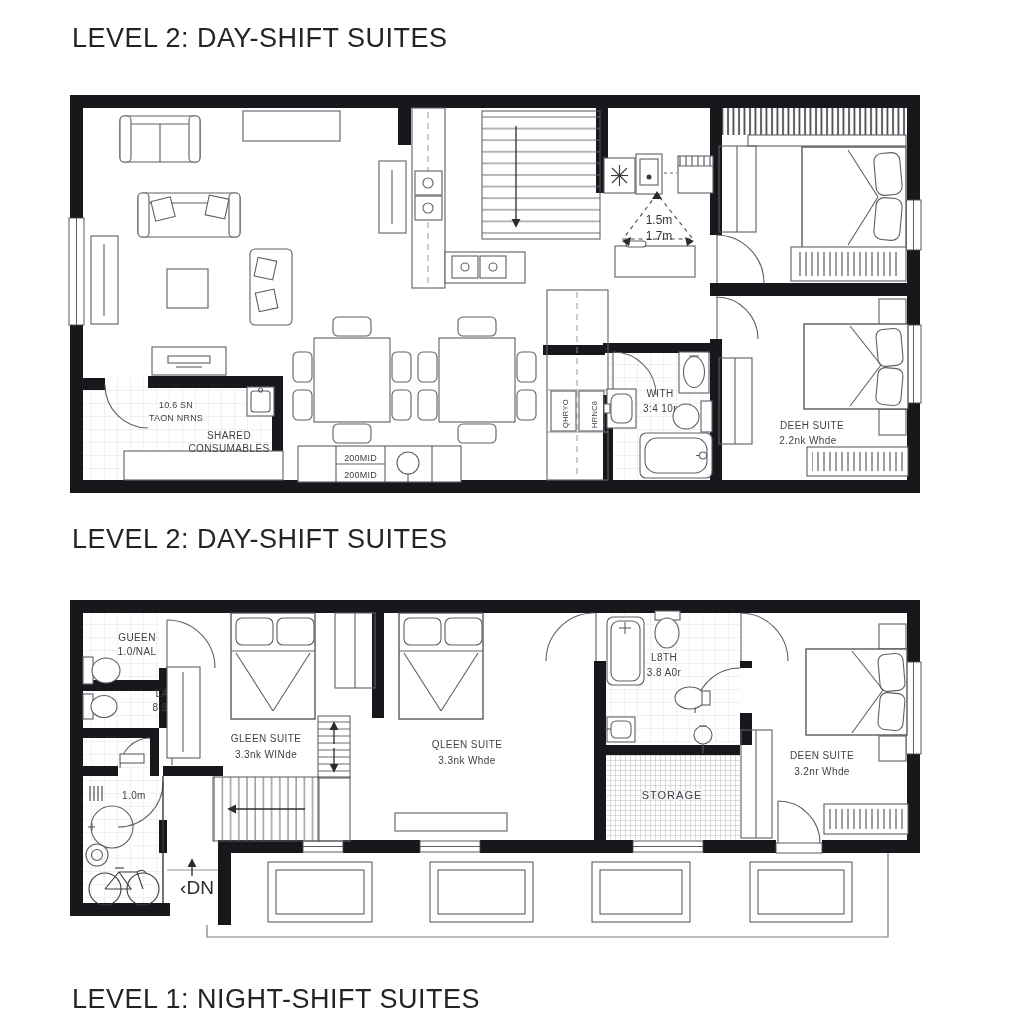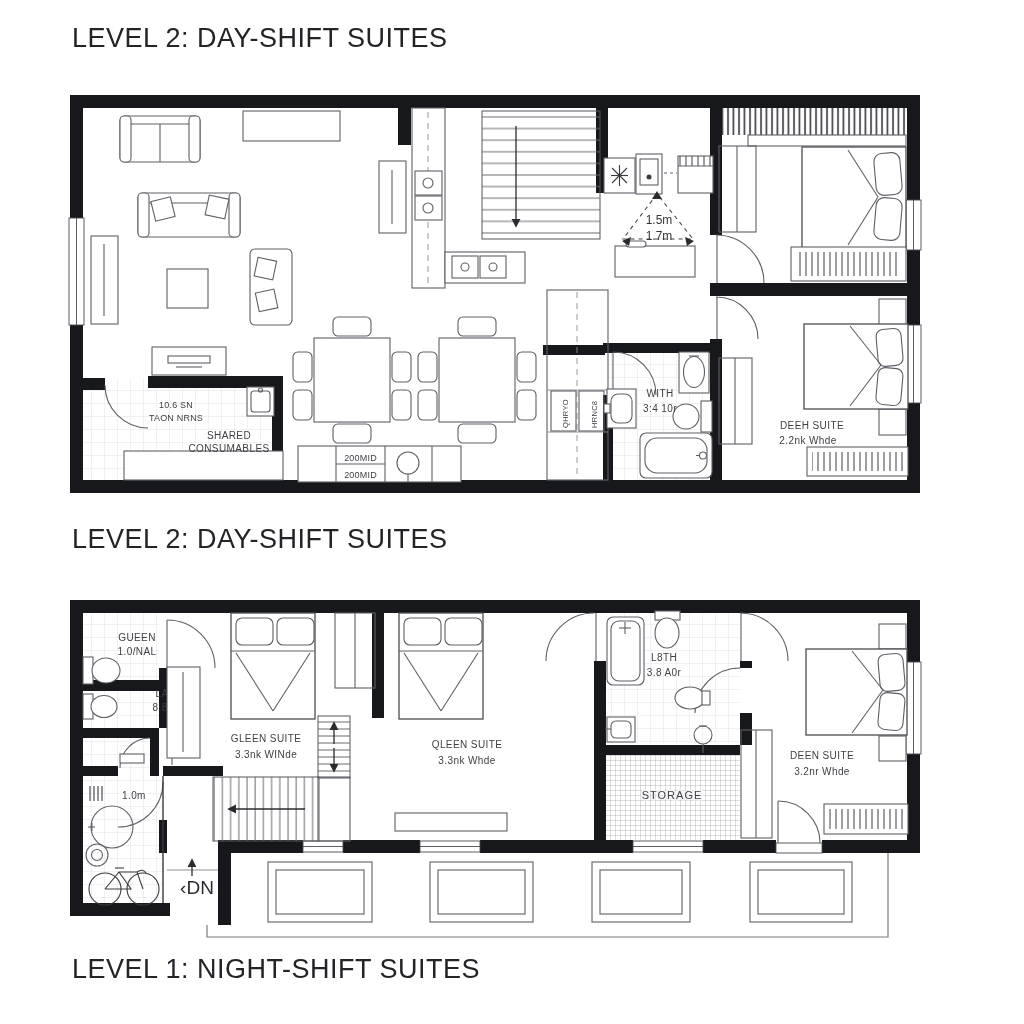--- a/index.html
+++ b/index.html
@@ -1,20 +1,20 @@
 <!DOCTYPE html>
 <html><head>
 <meta charset="utf-8">
 <style>
   html,body{margin:0;padding:0;background:#fff;}
   .sheet{position:relative;width:1024px;height:1024px;background:#fff;overflow:hidden;
          font-family:"Liberation Sans",sans-serif;}
   .title{position:absolute;left:72px;font-size:27px;font-weight:500;letter-spacing:.5px;
          color:#232428;white-space:nowrap;}
-  #t1{top:23px;} #t2{top:524px;} #t3{top:954px;}
+  #t1{top:23px;} #t2{top:524px;} #t3{top:984px;}
   svg{position:absolute;left:0;top:0;}
   svg text{font-family:"Liberation Sans",sans-serif;fill:#3e3f44;}
   .lbl{font-size:10px;letter-spacing:.4px;text-anchor:middle;}
   .lbl-s{font-size:9px;letter-spacing:.2px;text-anchor:middle;}
   .dim{font-size:12px;text-anchor:middle;fill:#333438;}
   .dn{font-size:19px;font-weight:500;text-anchor:middle;fill:#2a2b2f;}
   .vert{font-size:7.5px;letter-spacing:.3px;}
   .halo{paint-order:stroke;stroke:#f4f4f6;stroke-width:3px;}
   .blk{fill:#17181b;}
   .f{fill:#fff;stroke:#5f6066;stroke-width:1.1;}

